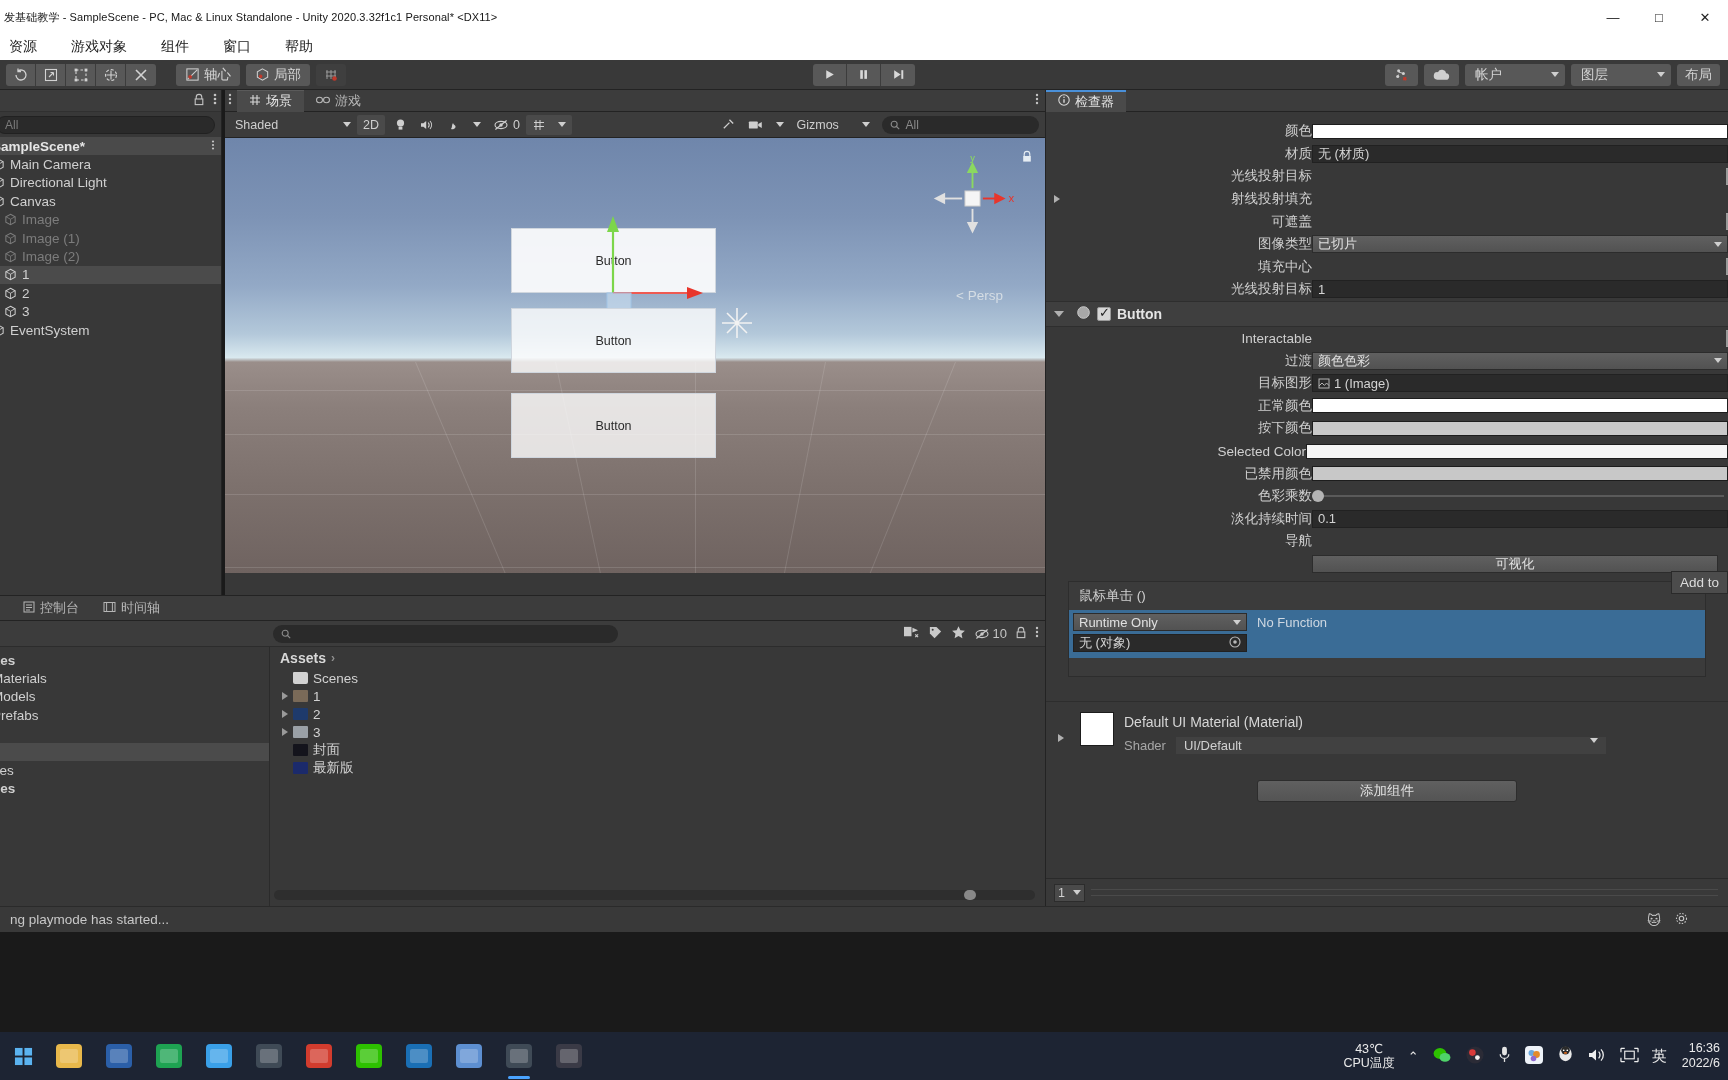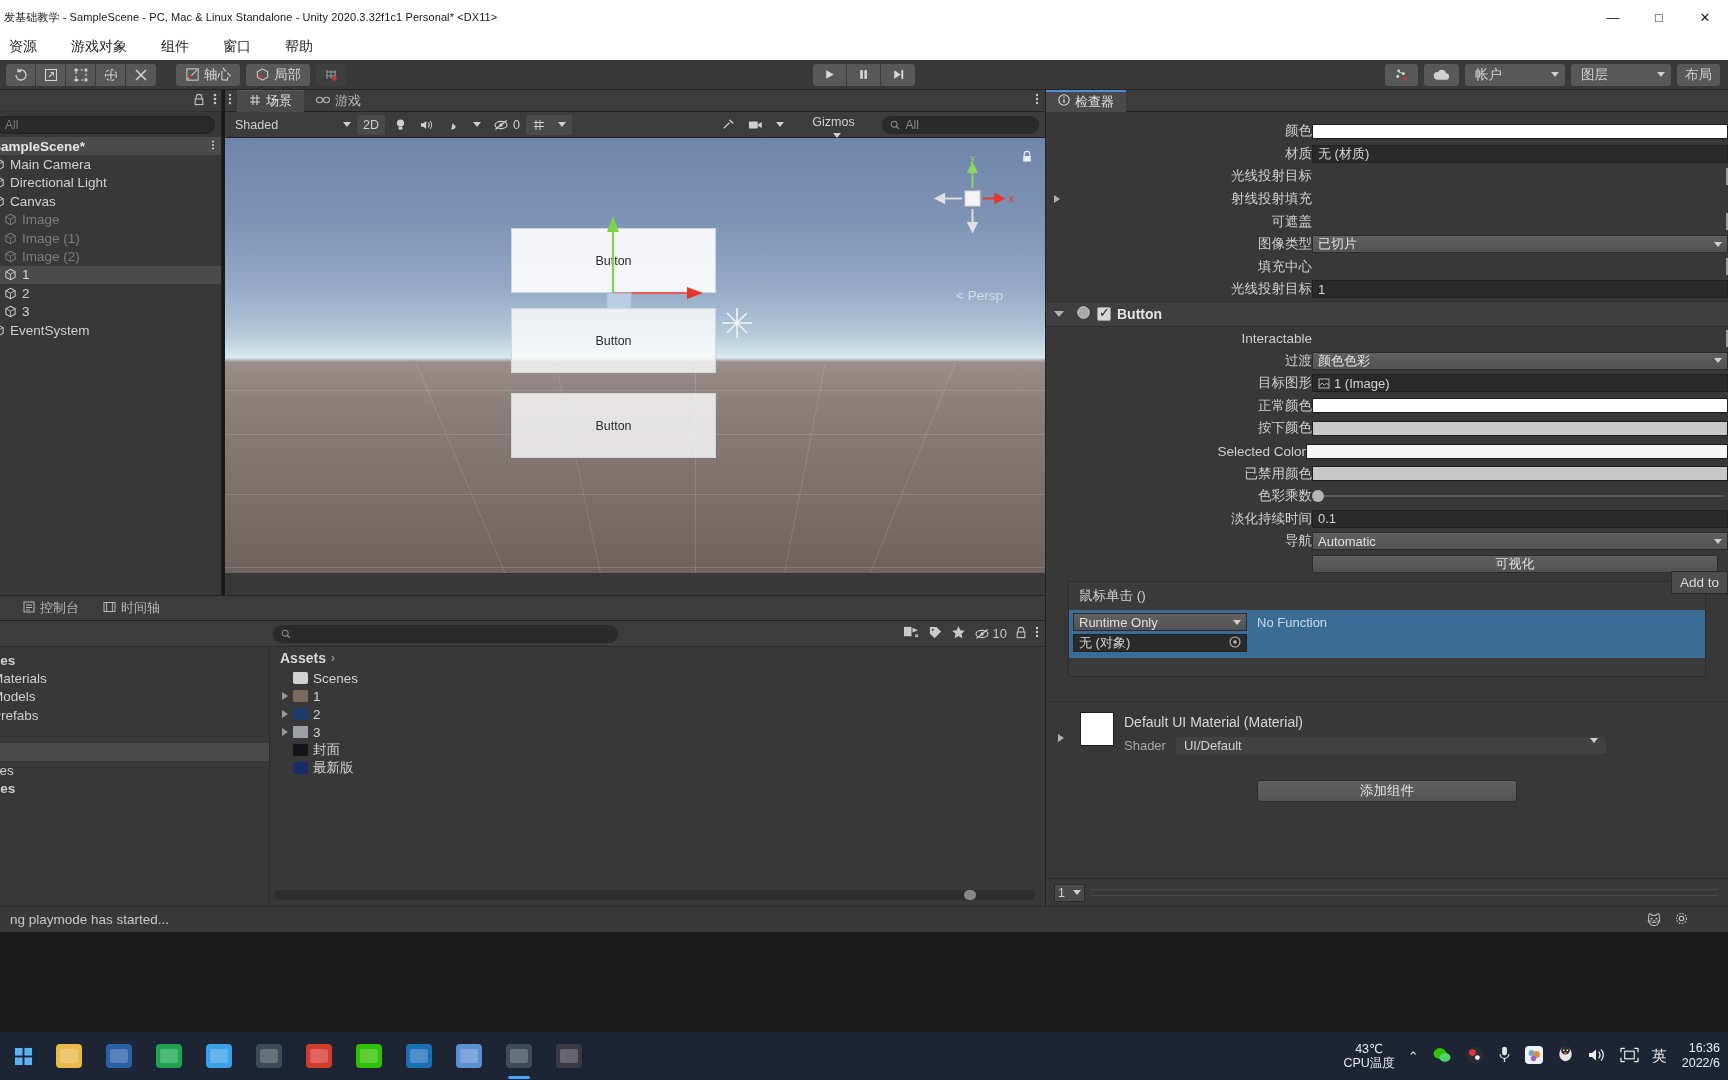--- a/index.html
+++ b/index.html
@@ -562,21 +562,21 @@
             <path d="M3 12l6-6M9 3l4 4" stroke="#cfcfcf" stroke-width="1.4"></path>
           </svg>
       </div>
       <div class="sct">
         <svg width="16" height="12" viewBox="0 0 18 12">
             <rect x="1" y="2" width="10" height="8" rx="1" fill="#cfcfcf"></rect>
             <path d="M11.5 5l4-2.5v7L11.5 7z" fill="#cfcfcf"></path>
           </svg>
         <span class="caret"></span>
       </div>
-      <div class="sct" style="width:86px;justify-content:space-between;flex-direction:column;">
+      <div class="sct" style="width:86px;justify-content:space-between;">
         <span>Gizmos</span>
         <span class="caret"></span>
       </div>
       <div class="sc-search">
         <svg width="10" height="10" viewBox="0 0 12 12">
             <circle cx="5" cy="5" r="3.6" fill="none" stroke="#8a8a8a" stroke-width="1.3"></circle>
             <path d="M7.8 7.8L11 11" stroke="#8a8a8a" stroke-width="1.3"></path>
           </svg>
         <span>All</span>
       </div>
@@ -925,26 +925,20 @@
           <div class="row ind1" style="position: relative;">
             <div class="lbl">淡化持续时间</div>
             <div class="fld">
               <div class="txtfield">
              <span>0.1</span>
               </div>
             </div>
           </div>
           <div class="row" style="position: relative;">
             <div class="lbl">导航</div>
-            <div class="fld">
-              <div class="popup" style="justify-content:space-between;">
-             <span>Automatic</span>
-             <span class="caret"></span>
-              </div>
-            </div>
           </div>
         </div>
 
       <div class="row">
         <div class="lbl"></div>
         <div class="fld">
           <div class="popup" style="justify-content:center;margin-right:10px;">
             <span>可视化</span>
           </div>
         </div>

